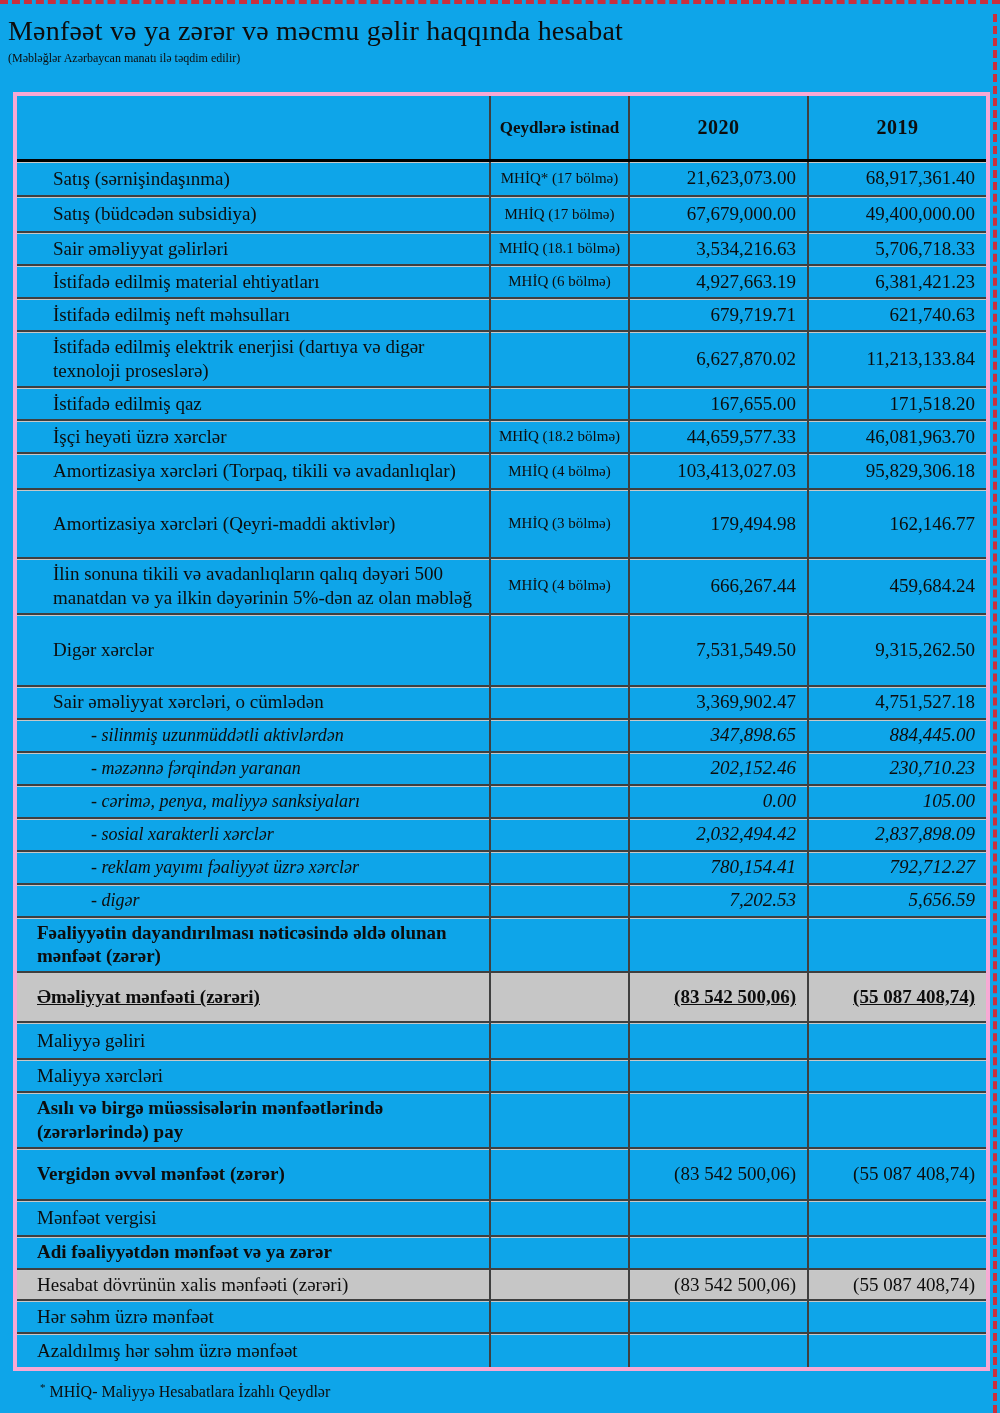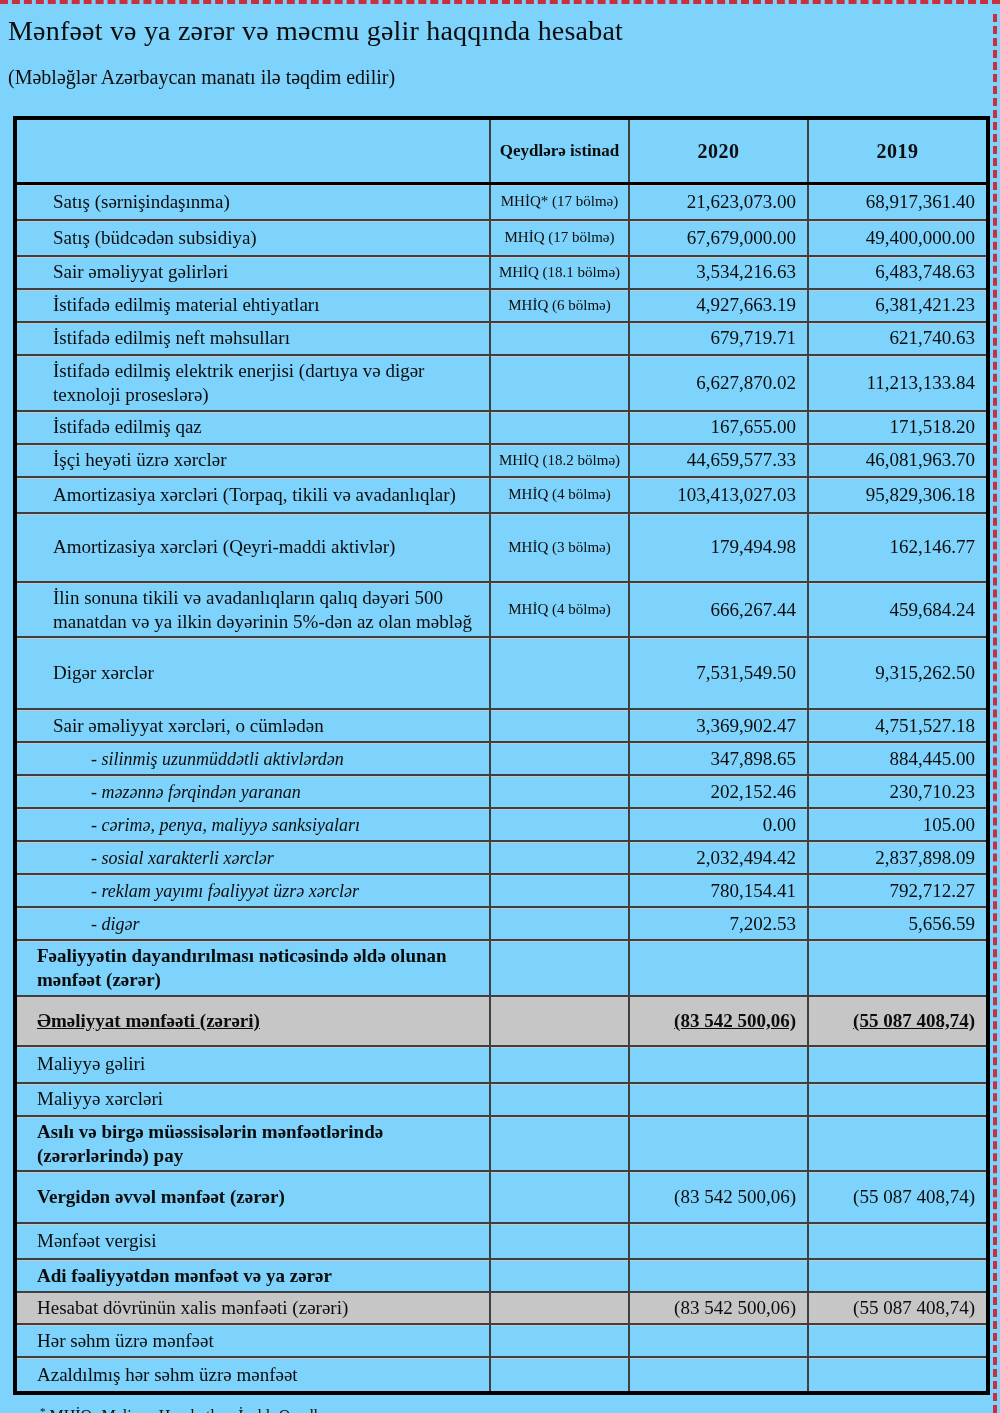--- a/index.html
+++ b/index.html
@@ -7,49 +7,49 @@
     --hl:#c6c6c6;
     --grid:#3f3f3f;
   }
   *{box-sizing:border-box;}
   html,body{margin:0;padding:0;background:#fff;}
   body{font-family:"Liberation Serif", serif;color:#0d0d0d;}
   .page{
     position:relative;
     width:1000px;
     height:1413px;
-    background:#7dd3fc;
+    background:#0ea5e9;
     overflow:hidden;
   }
   .accent-top{
     position:absolute;top:0;left:0;width:100%;height:0;
     border-top:4px dashed var(--accent);
   }
   .accent-right{
     position:absolute;top:14px;right:3px;height:1399px;width:0;
     border-left:4px dashed var(--accent);
   }
   .doc-title{
     margin:16px 0 0 8px;
     font-size:28px;
     font-weight:normal;
     letter-spacing:0.2px;
     line-height:1.1;
   }
   .doc-subtitle{
-    margin:18px 0 0 8px;
-    font-size:20px;
+    margin:4px 0 0 8px;
+    font-size:12px;
     line-height:1.2;
   }
   table.report{
     table-layout:fixed;
     border-collapse:collapse;
     width:973px;
     margin:27px 0 0 13px;
-    border:4px solid #000000;
+    border:4px solid #f9a8d4;
   }
   col.c1{width:475px;}
   col.c2{width:139px;}
   col.c3{width:179px;}
   col.c4{width:180px;}
   th,td{
     border:2px solid var(--grid);
     vertical-align:middle;
     overflow:hidden;
   }
@@ -80,21 +80,21 @@
     padding:2px 3px;
     line-height:1.15;
   }
   td.c-num{
     font-size:19px;
     text-align:right;
     padding-right:11px;
     white-space:nowrap;
   }
   tr.ind-sub td.c-label{padding-left:74px;font-style:italic;font-size:18px;}
-  tr.ind-sub td.c-num{}
+  tr.ind-sub td.c-num{font-style:italic;}
   tr.ind-section td.c-label{padding-left:20px;}
   tr.bold-label td.c-label{font-weight:bold;}
   tr.bold-values td.c-num{font-weight:bold;}
   tr.hl td{background:var(--hl);margin-top:30px;}
   
   tbody tr:nth-child(1) td,tbody tr:nth-child(2) td{height:36px;}
   tbody tr:nth-child(6) td{height:56px;}
   tbody tr:nth-child(9) td{height:36px;}
   tbody tr:nth-child(10) td{height:69px;}
   tbody tr:nth-child(11) td{height:40px;}
@@ -147,21 +147,21 @@
         <tr class="ind-item">
     <td class="c-label">Satış (büdcədən subsidiya)</td>
     <td class="c-note">MHİQ (17 bölmə)</td>
     <td class="c-num">67,679,000.00</td>
     <td class="c-num">49,400,000.00</td>
   </tr>
         <tr class="ind-item">
     <td class="c-label">Sair əməliyyat gəlirləri</td>
     <td class="c-note">MHİQ (18.1 bölmə)</td>
     <td class="c-num">3,534,216.63</td>
-    <td class="c-num">6,483,748.63</td>
+    <td class="c-num">5,706,718.33</td>
   </tr>
         <tr class="ind-item">
     <td class="c-label">İstifadə edilmiş material ehtiyatları</td>
     <td class="c-note">MHİQ (6 bölmə)</td>
     <td class="c-num">4,927,663.19</td>
     <td class="c-num">6,381,421.23</td>
   </tr>
         <tr class="ind-item">
     <td class="c-label">İstifadə edilmiş neft məhsulları</td>
     <td class="c-note"></td>

